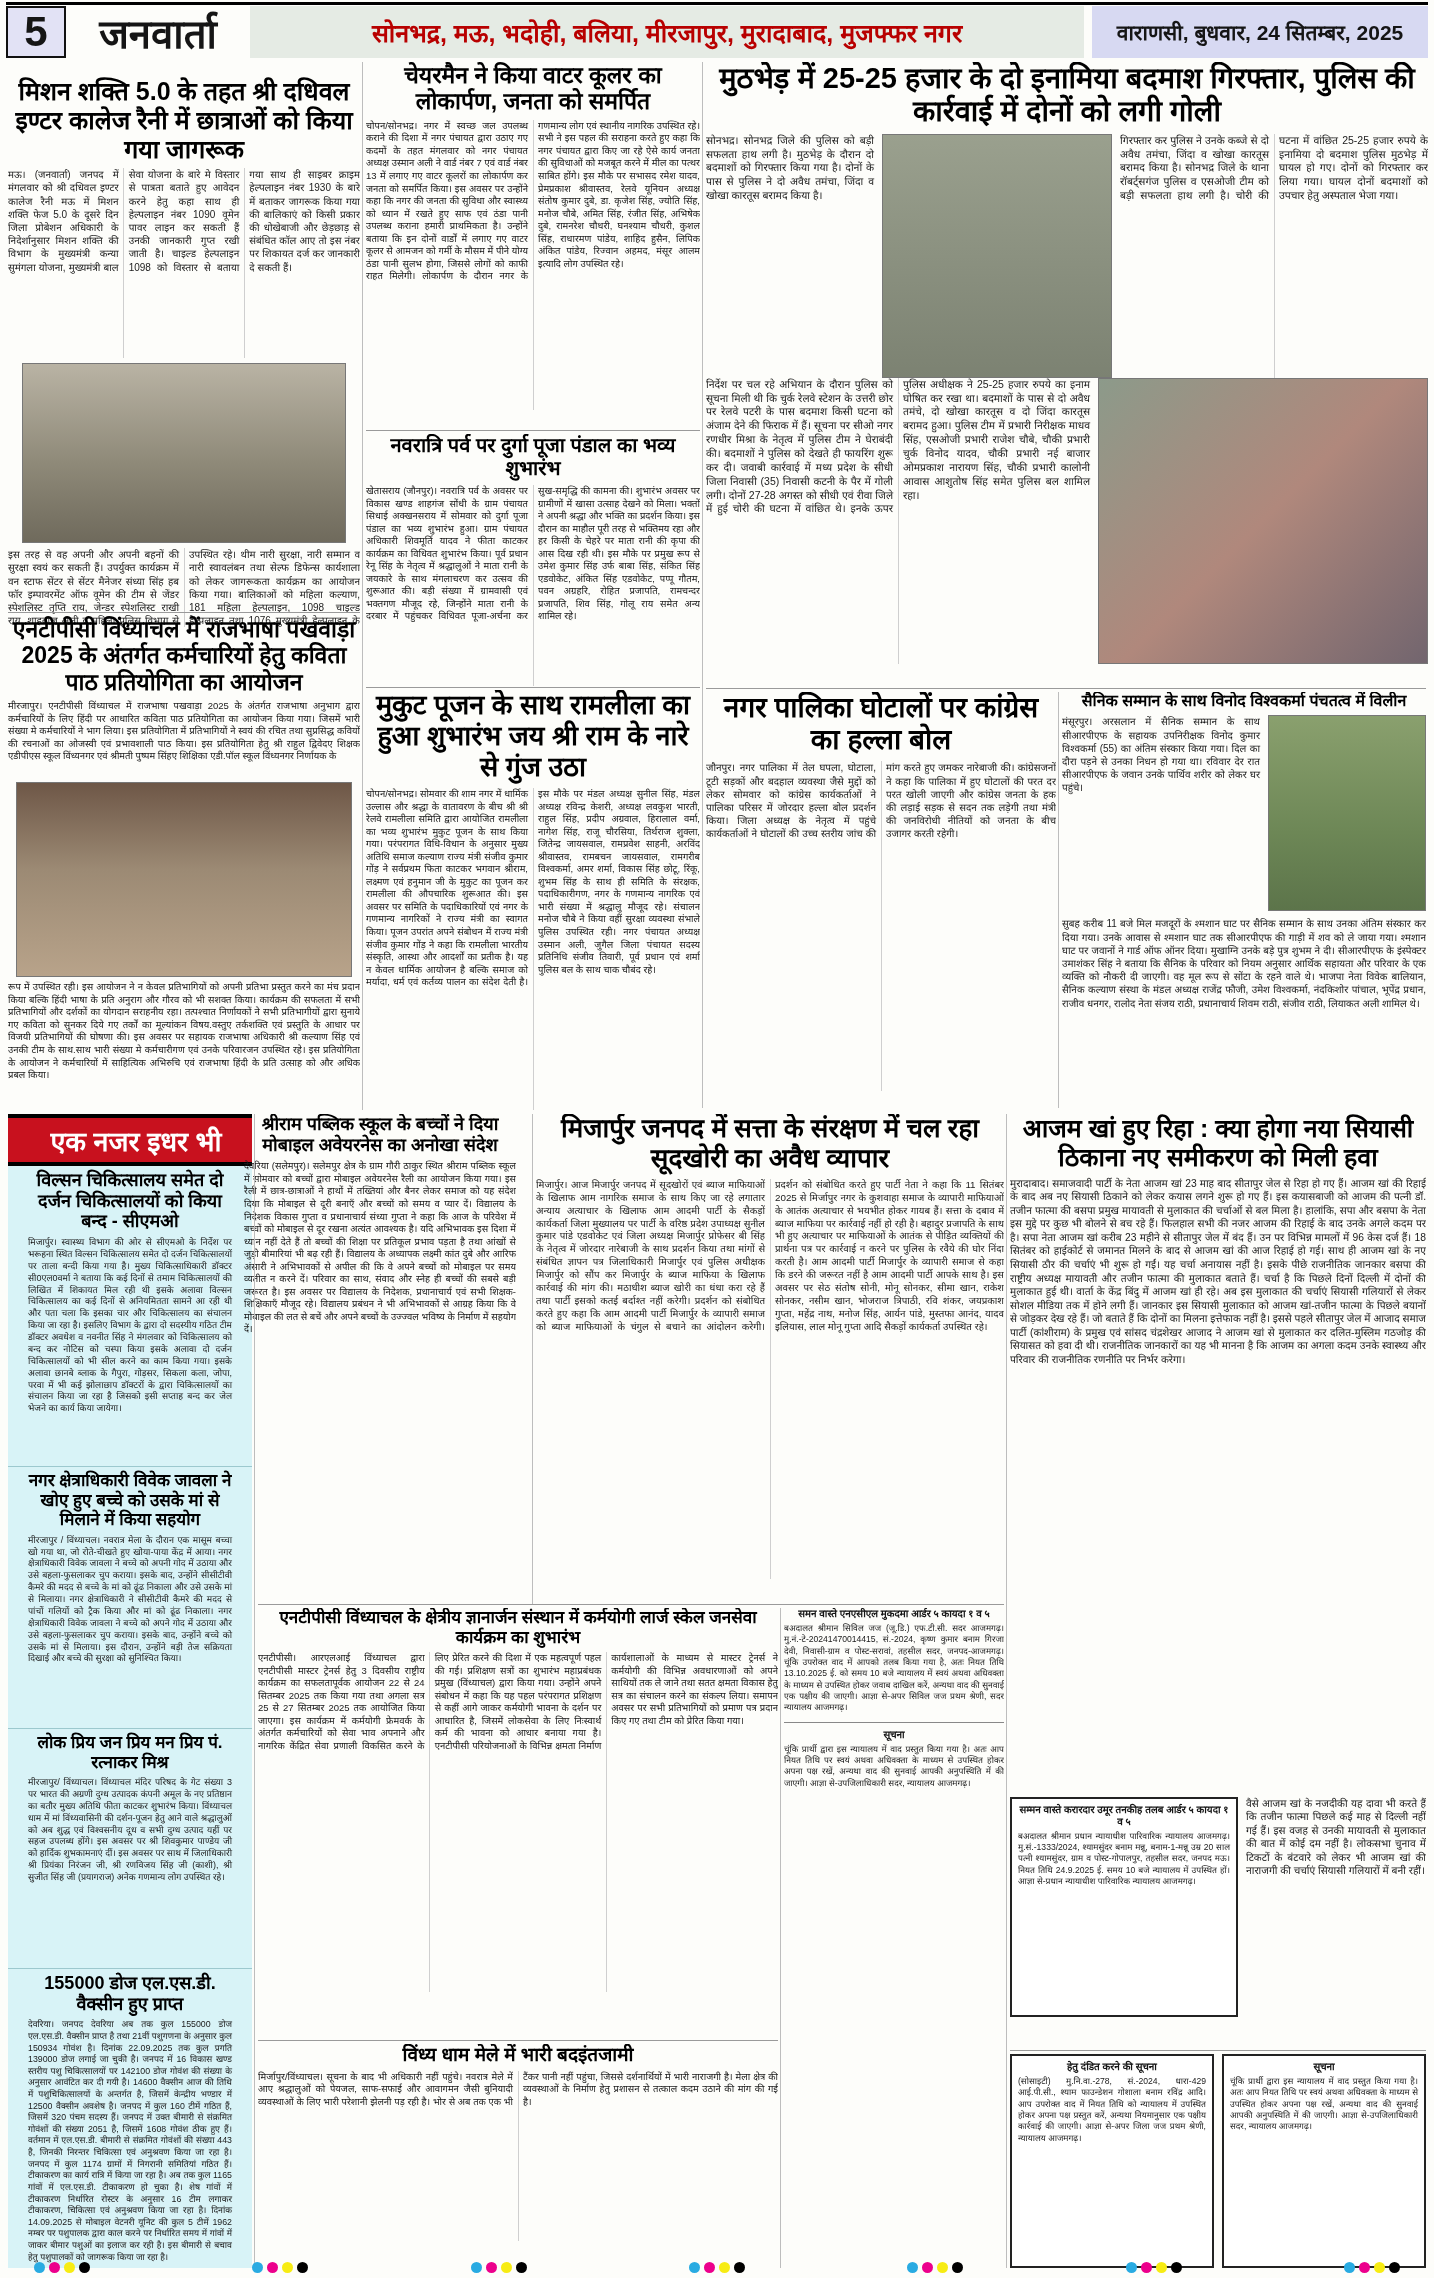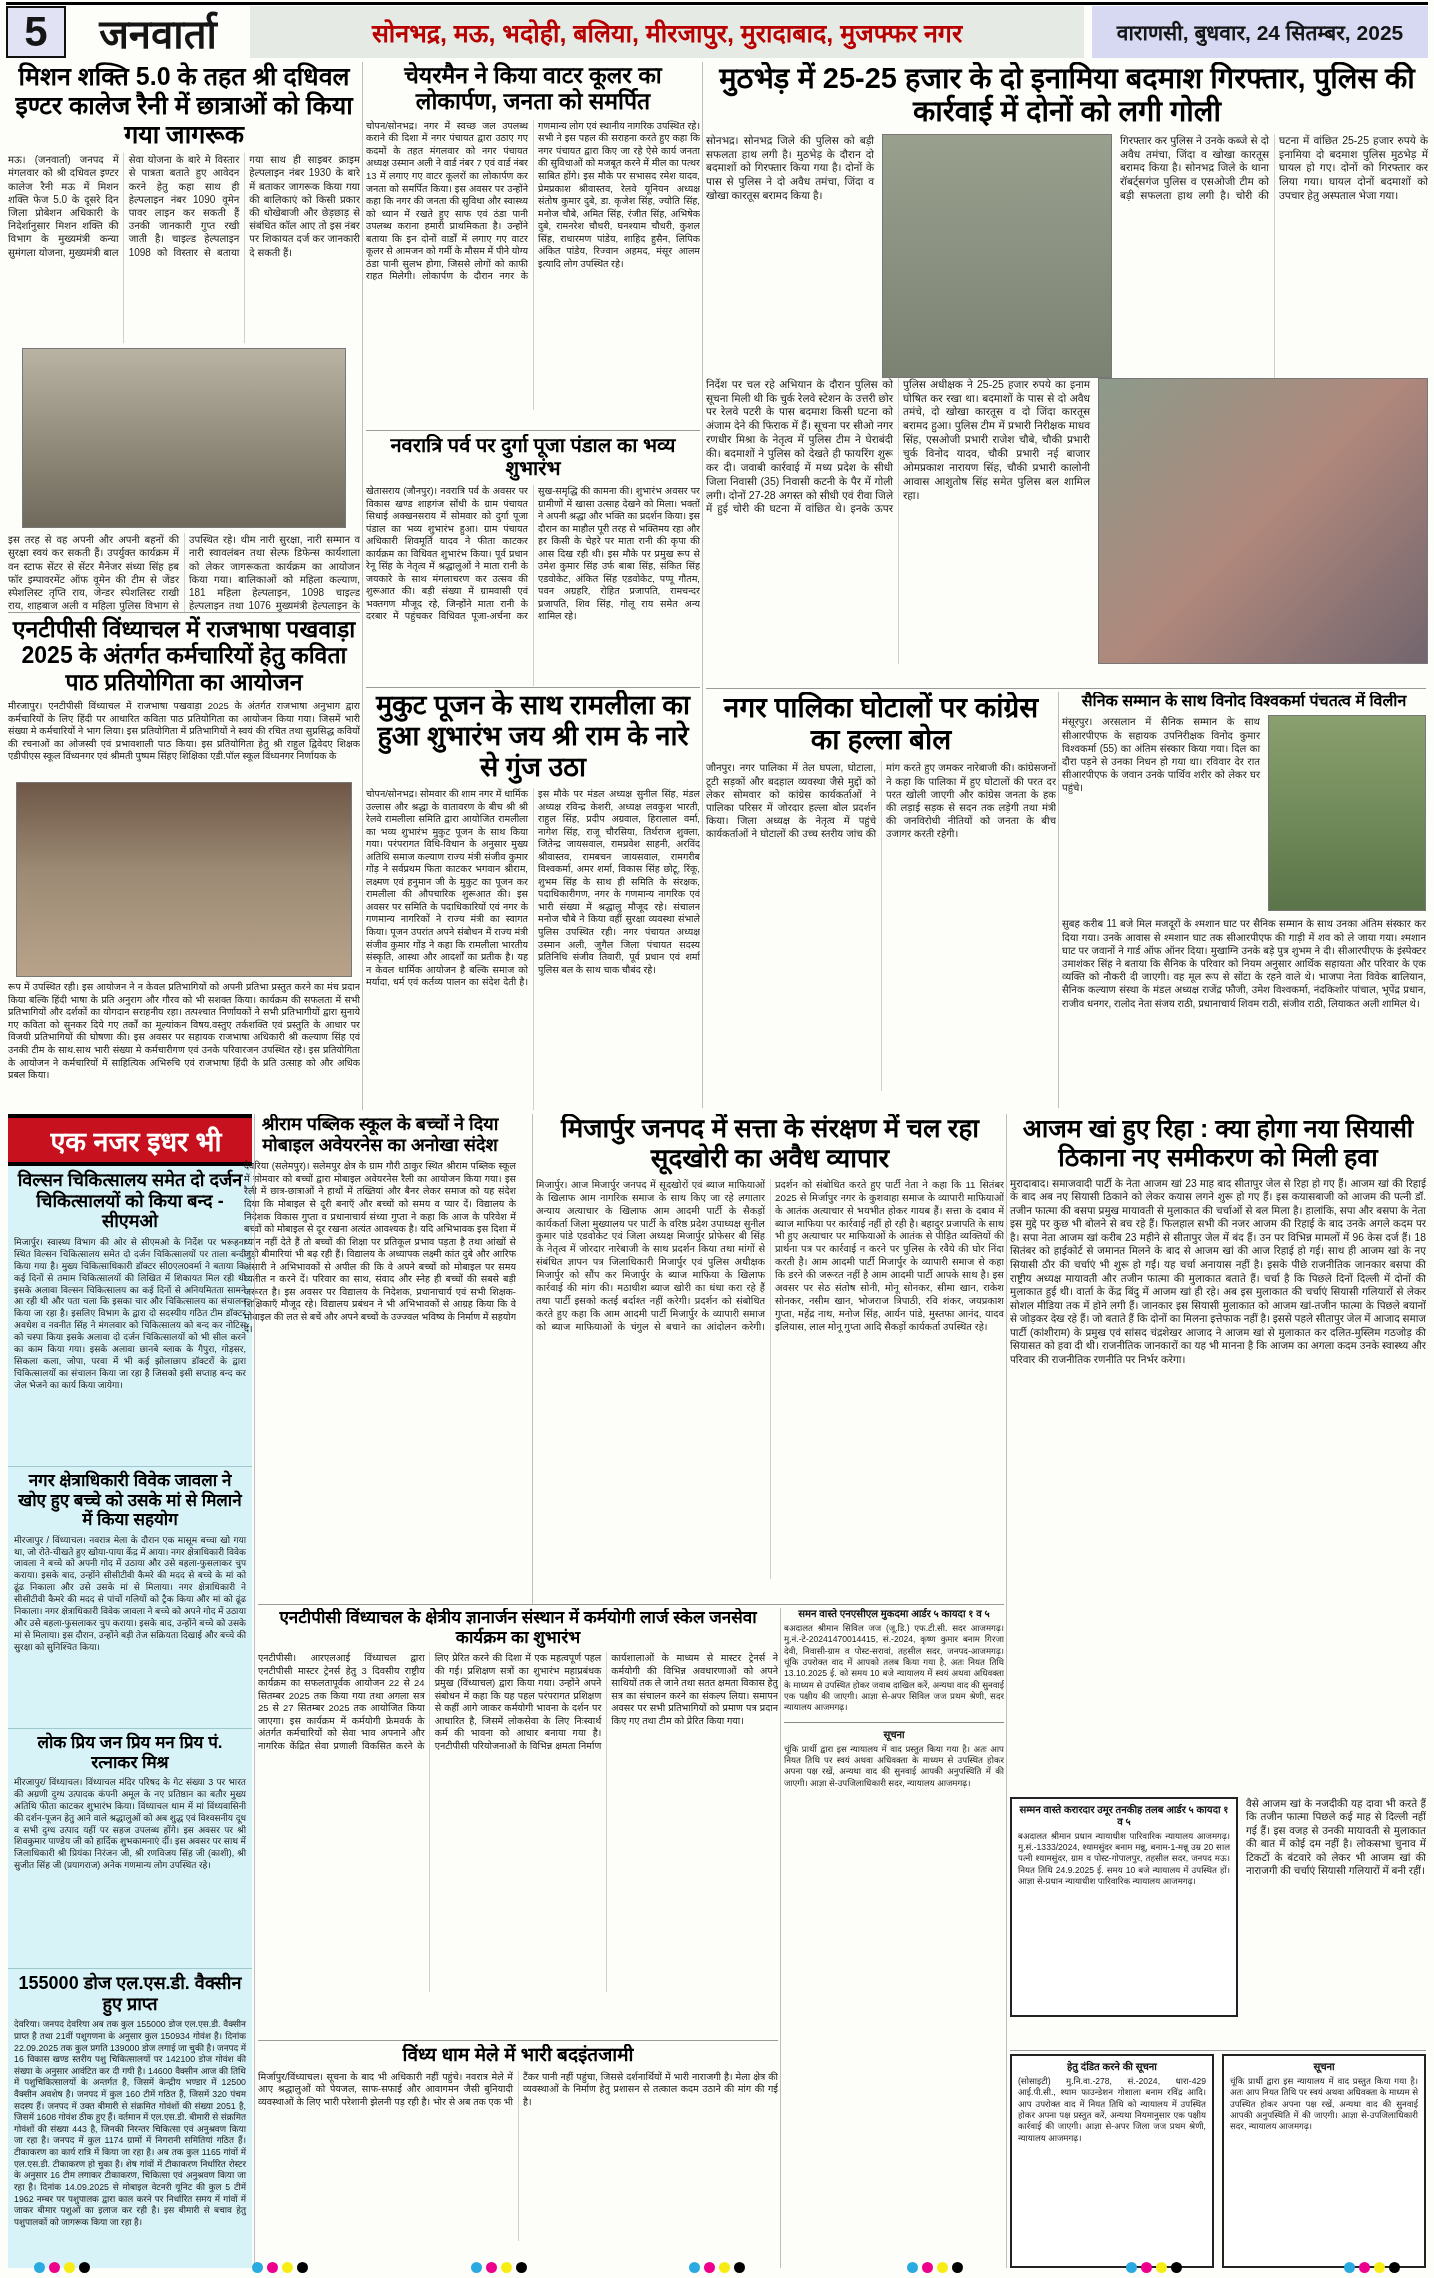--- a/index.html
+++ b/index.html
@@ -24,41 +24,41 @@
   .topline{position:absolute;left:6px;top:2px;width:1422px;height:3px;background:#000;}
   #pgnum{width:60px;background:#e2e2f5;border:2px solid #111;display:flex;align-items:center;
          justify-content:center;font-size:42px;font-weight:bold;box-sizing:border-box;}
   #pname{width:168px;display:flex;align-items:center;justify-content:center;font-size:40px;
          font-weight:900;font-family:"Liberation Serif",serif;}
   #cities{flex:1;background:#e5ebe4;color:#b80000;display:flex;align-items:center;
           justify-content:center;font-size:25px;font-weight:bold;}
   #dateb{width:336px;background:#d7d9f2;display:flex;align-items:center;justify-content:center;
          font-size:21px;font-weight:bold;}
   
-  #b-mission{left:8px;top:62px;width:352px;height:550px;}
+  #b-mission{left:8px;top:77px;width:352px;height:550px;}
   #b-ntpc{left:8px;top:616px;width:352px;height:494px;}
   #b-water{left:366px;top:62px;width:334px;height:366px;}
   #b-navratri{left:366px;top:434px;width:334px;height:252px;}
   #b-ramleela{left:366px;top:690px;width:334px;height:420px;}
   #b-enc{left:706px;top:62px;width:722px;height:624px;}
   #b-nagar{left:706px;top:692px;width:350px;height:416px;}
   #b-sainik{left:1062px;top:692px;width:364px;height:416px;}
   #b-cyan{left:8px;top:1114px;width:244px;height:1154px;}
   #b-school{left:244px;top:1114px;width:272px;height:488px;}
   #b-sud{left:536px;top:1114px;width:468px;height:488px;}
   #b-azam{left:1010px;top:1114px;width:416px;height:934px;}
   #b-karma{left:258px;top:1608px;width:520px;height:430px;}
   #b-vindhya{left:258px;top:2044px;width:520px;height:224px;}
   #b-ncol{left:784px;top:1608px;width:220px;height:660px;}
   #b-legal{left:1010px;top:2054px;width:416px;height:214px;display:flex;gap:8px;}
   .enc-row{display:flex;gap:8px;}
   .dotrow{position:absolute;left:34px;right:34px;bottom:5px;display:flex;justify-content:space-between;}
   .dg{display:flex;gap:4px;}
   .dot{width:11px;height:11px;border-radius:50%;}
-  .subart{padding:4px 6px;box-sizing:border-box;}
+  .subart{padding:4px 20px;box-sizing:border-box;}
 </style>
 </head>
 <body>
 
 <div class="page">
   <div class="topline"></div>
 
   <div class="block" id="mast">
     <div id="pgnum">5</div>
     <div id="pname">जनवार्ता</div>

